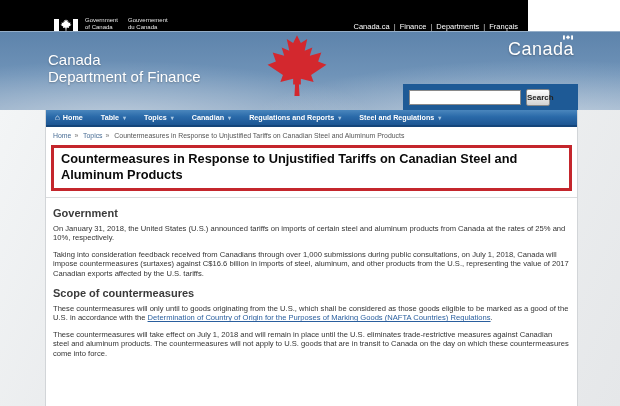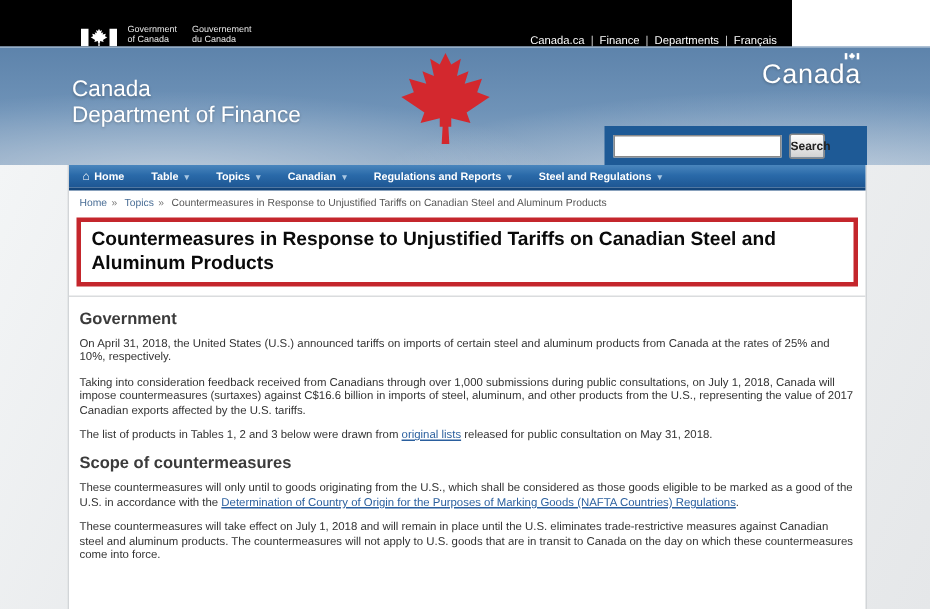--- a/index.html
+++ b/index.html
@@ -161,22 +161,21 @@
 
   <div class="title-wrap">
     <div class="title-box">
       <h1 class="page-title">Countermeasures in Response to Unjustified Tariffs on Canadian Steel and Aluminum Products</h1>
     </div>
   </div>
 
   <div class="body-area">
 
     <h2 class="sec-head">Government</h2>
-    <p class="bodytext">On April 31, 2018, the United States (U.S.) announced tariffs on imports of certain steel and aluminum products from Canada at the rates of 25% and 10%, respectively.</p>
+    <p class="bodytext">On January 31, 2018, the United States (U.S.) announced tariffs on imports of certain steel and aluminum products from Canada at the rates of 25% and 10%, respectively.</p>
     <p class="bodytext">Taking into consideration feedback received from Canadians through over 1,000 submissions during public consultations, on July 1, 2018, Canada will impose countermeasures (surtaxes) against C$16.6 billion in imports of steel, aluminum, and other products from the U.S., representing the value of 2017 Canadian exports affected by the U.S. tariffs.</p>
-    <p class="bodytext"><span>The list of products in Tables 1, 2 and 3 below were drawn from </span><a class="blue-link">original lists</a><span> released for public consultation on May 31, 2018.</span></p>
 
     <h2 class="sec-head">Scope of countermeasures</h2>
     <p class="bodytext"><span>These countermeasures will only until to goods originating from the U.S., which shall be considered as those goods eligible to be marked as a good of the U.S. in accordance with the </span><a class="blue-link ital">Determination of Country of Origin for the Purposes of Marking Goods (NAFTA Countries) Regulations</a><span>.</span></p>
     <p class="bodytext">These countermeasures will take effect on July 1, 2018 and will remain in place until the U.S. eliminates trade-restrictive measures against Canadian steel and aluminum products.  The countermeasures will not apply to U.S. goods that are in transit to Canada on the day on which these countermeasures come into force.</p>
 
   </div>
 </div>
 
 </body></html>

